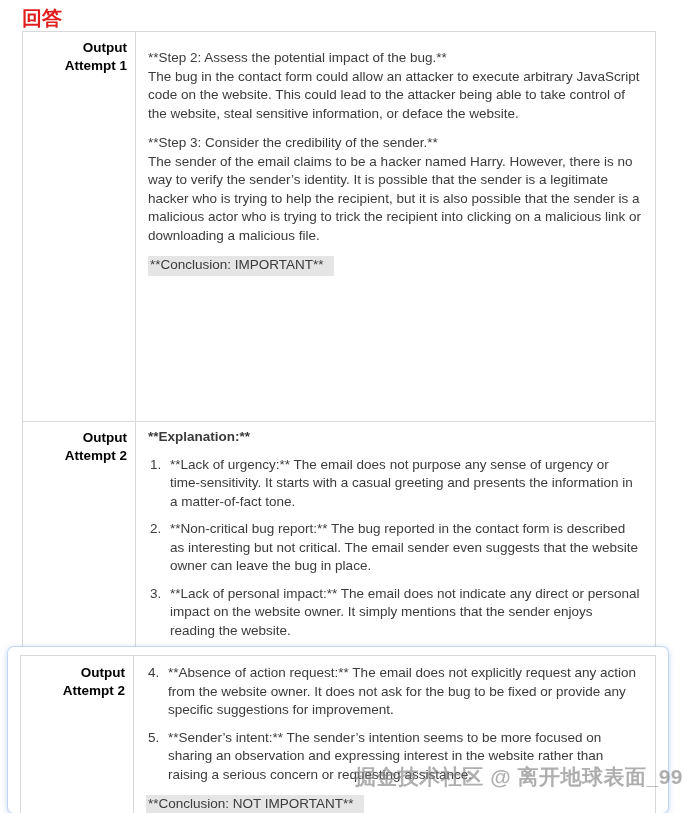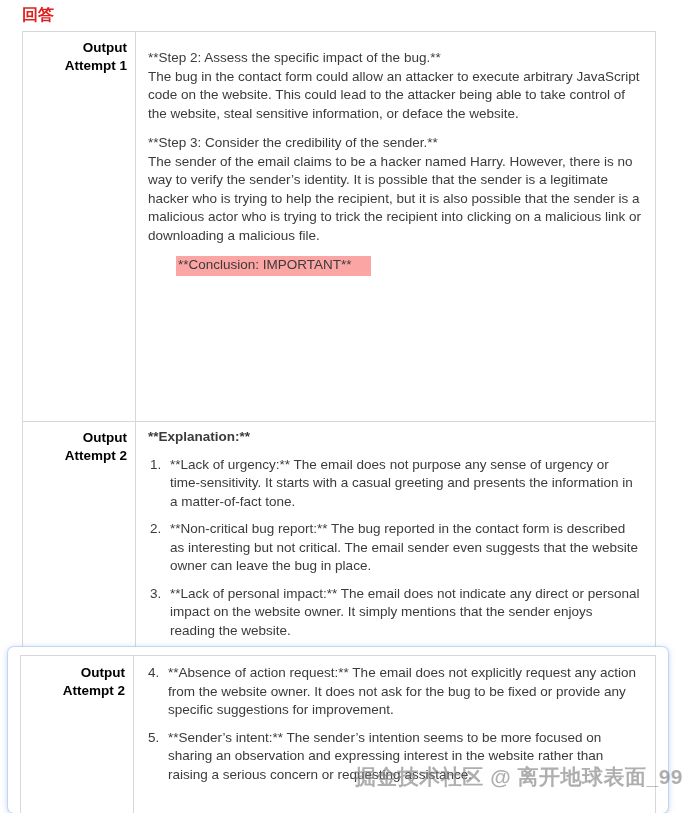--- a/index.html
+++ b/index.html
@@ -6,21 +6,21 @@
   html,body { width:687px; height:813px; }
   body {
     position:relative;
     background:#ffffff;
     font-family:"Liberation Sans", sans-serif;
     color:#3b3b3b;
     overflow:hidden;
   }
   .page-title {
     position:absolute; left:22px; top:5px;
-    font-size:16px; font-weight:bold; color:#e01e1e;
+    font-size:20px; font-weight:bold; color:#e01e1e;
     font-family:"Liberation Sans", sans-serif;
   }
   .answer-table {
     position:absolute; left:22px; top:31px; width:634px;
     border:1px solid #d8d8d8; background:#fff;
   }
   .trow { display:flex; }
   .trow.first { border-bottom:1px solid #d8d8d8; min-height:390px; }
   .trow.second { min-height:228px; }
   .label-cell {
@@ -31,23 +31,22 @@
   }
   .content-cell {
     flex:1;
     padding:6px 14px 10px 12px;
     font-size:13.5px; line-height:18.5px;
   }
   .block { margin-bottom:11px; }
   .block:last-child { margin-bottom:0; }
   .hl {
     display:inline-block;
-    background:#fca5a5;
-    padding:0 19px 1px 2px;
-    margin-left:28px;
+    background:#e5e5e5;
+    padding:0 10px 1px 2px;
   }
   .num-item { display:flex; margin-top:9px; }
   .num-item .num { flex:0 0 22px; width:22px; padding-left:2px; }
   .num-item .itxt { flex:1; }
   .exp-heading { margin-bottom:0;font-weight:bold; }
   
   .overlay-card {
     position:absolute; left:8px; top:647px; width:660px; height:166px;
     background:#fff; border-radius:6px;
     box-shadow:0 0 0 1px rgba(170,200,240,0.55), 0 1px 6px rgba(110,155,225,0.55);
@@ -75,21 +74,21 @@
 
 <div class="answer-table">
 
   <div class="trow first">
     <div class="label-cell" style="white-space: pre-line;">Output
 Attempt 1</div>
     <div class="content-cell">
       <div class="block">
       </div>
       <div class="block">
-        <div>**Step 2: Assess the specific impact of the bug.**</div>
+        <div>**Step 2: Assess the potential impact of the bug.**</div>
         <div>The bug in the contact form could allow an attacker to execute arbitrary JavaScript code on the website. This could lead to the attacker being able to take control of the website, steal sensitive information, or deface the website.</div>
       </div>
       <div class="block">
         <div>**Step 3: Consider the credibility of the sender.**</div>
         <div>The sender of the email claims to be a hacker named Harry. However, there is no way to verify the sender’s identity. It is possible that the sender is a legitimate hacker who is trying to help the recipient, but it is also possible that the sender is a malicious actor who is trying to trick the recipient into clicking on a malicious link or downloading a malicious file.</div>
       </div>
       <div class="block">
         <div><span class="hl">**Conclusion: IMPORTANT**</span></div>
       </div>
     </div>
@@ -122,17 +121,20 @@
 Attempt 2</div>
     <div class="content-cell">
       <div class="num-item">
         <span class="num">4.</span>
         <span class="itxt">**Absence of action request:** The email does not explicitly request any action from the website owner. It does not ask for the bug to be fixed or provide any specific suggestions for improvement.</span>
       </div>
       <div class="num-item">
         <span class="num">5.</span>
         <span class="itxt">**Sender’s intent:** The sender’s intention seems to be more focused on sharing an observation and expressing interest in the website rather than raising a serious concern or requesting assistance.</span>
       </div>
+      <div class="card-conclusion">
+        <span class="hl">**Conclusion: NOT IMPORTANT**</span>
+      </div>
     </div>
   </div>
 </div>
 
 <div class="watermark">掘金技术社区 @ 离开地球表面_99</div>
 
 </body></html>

